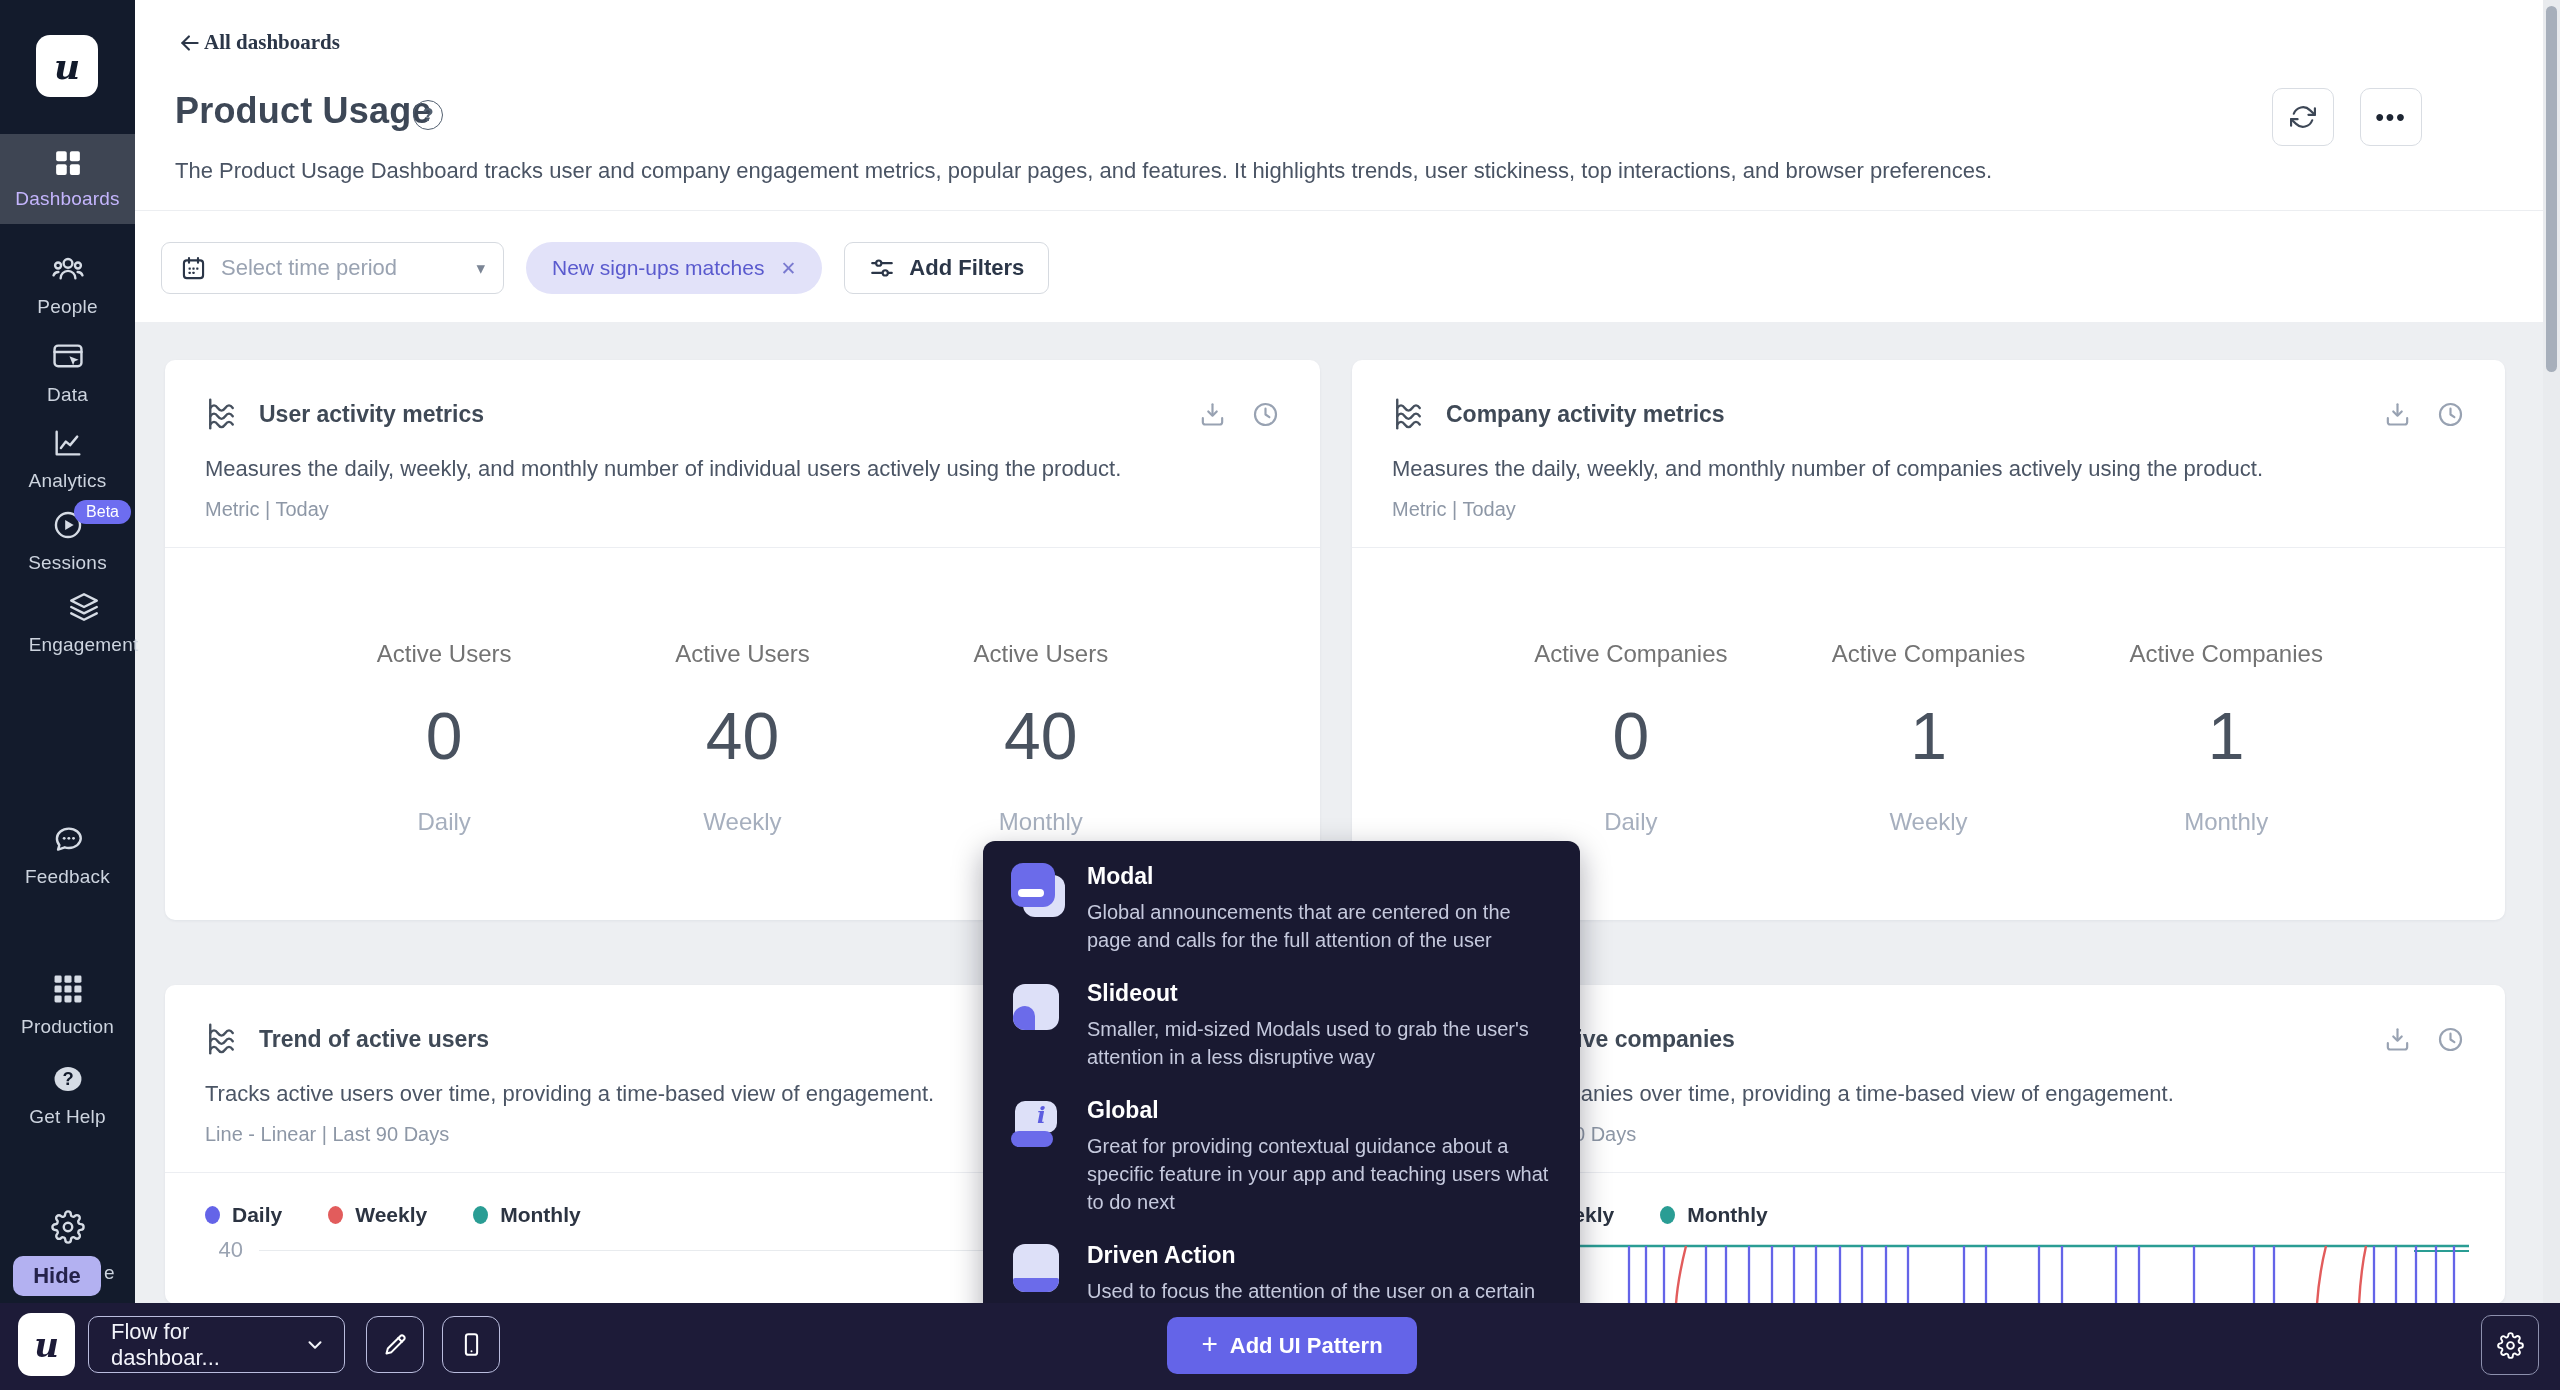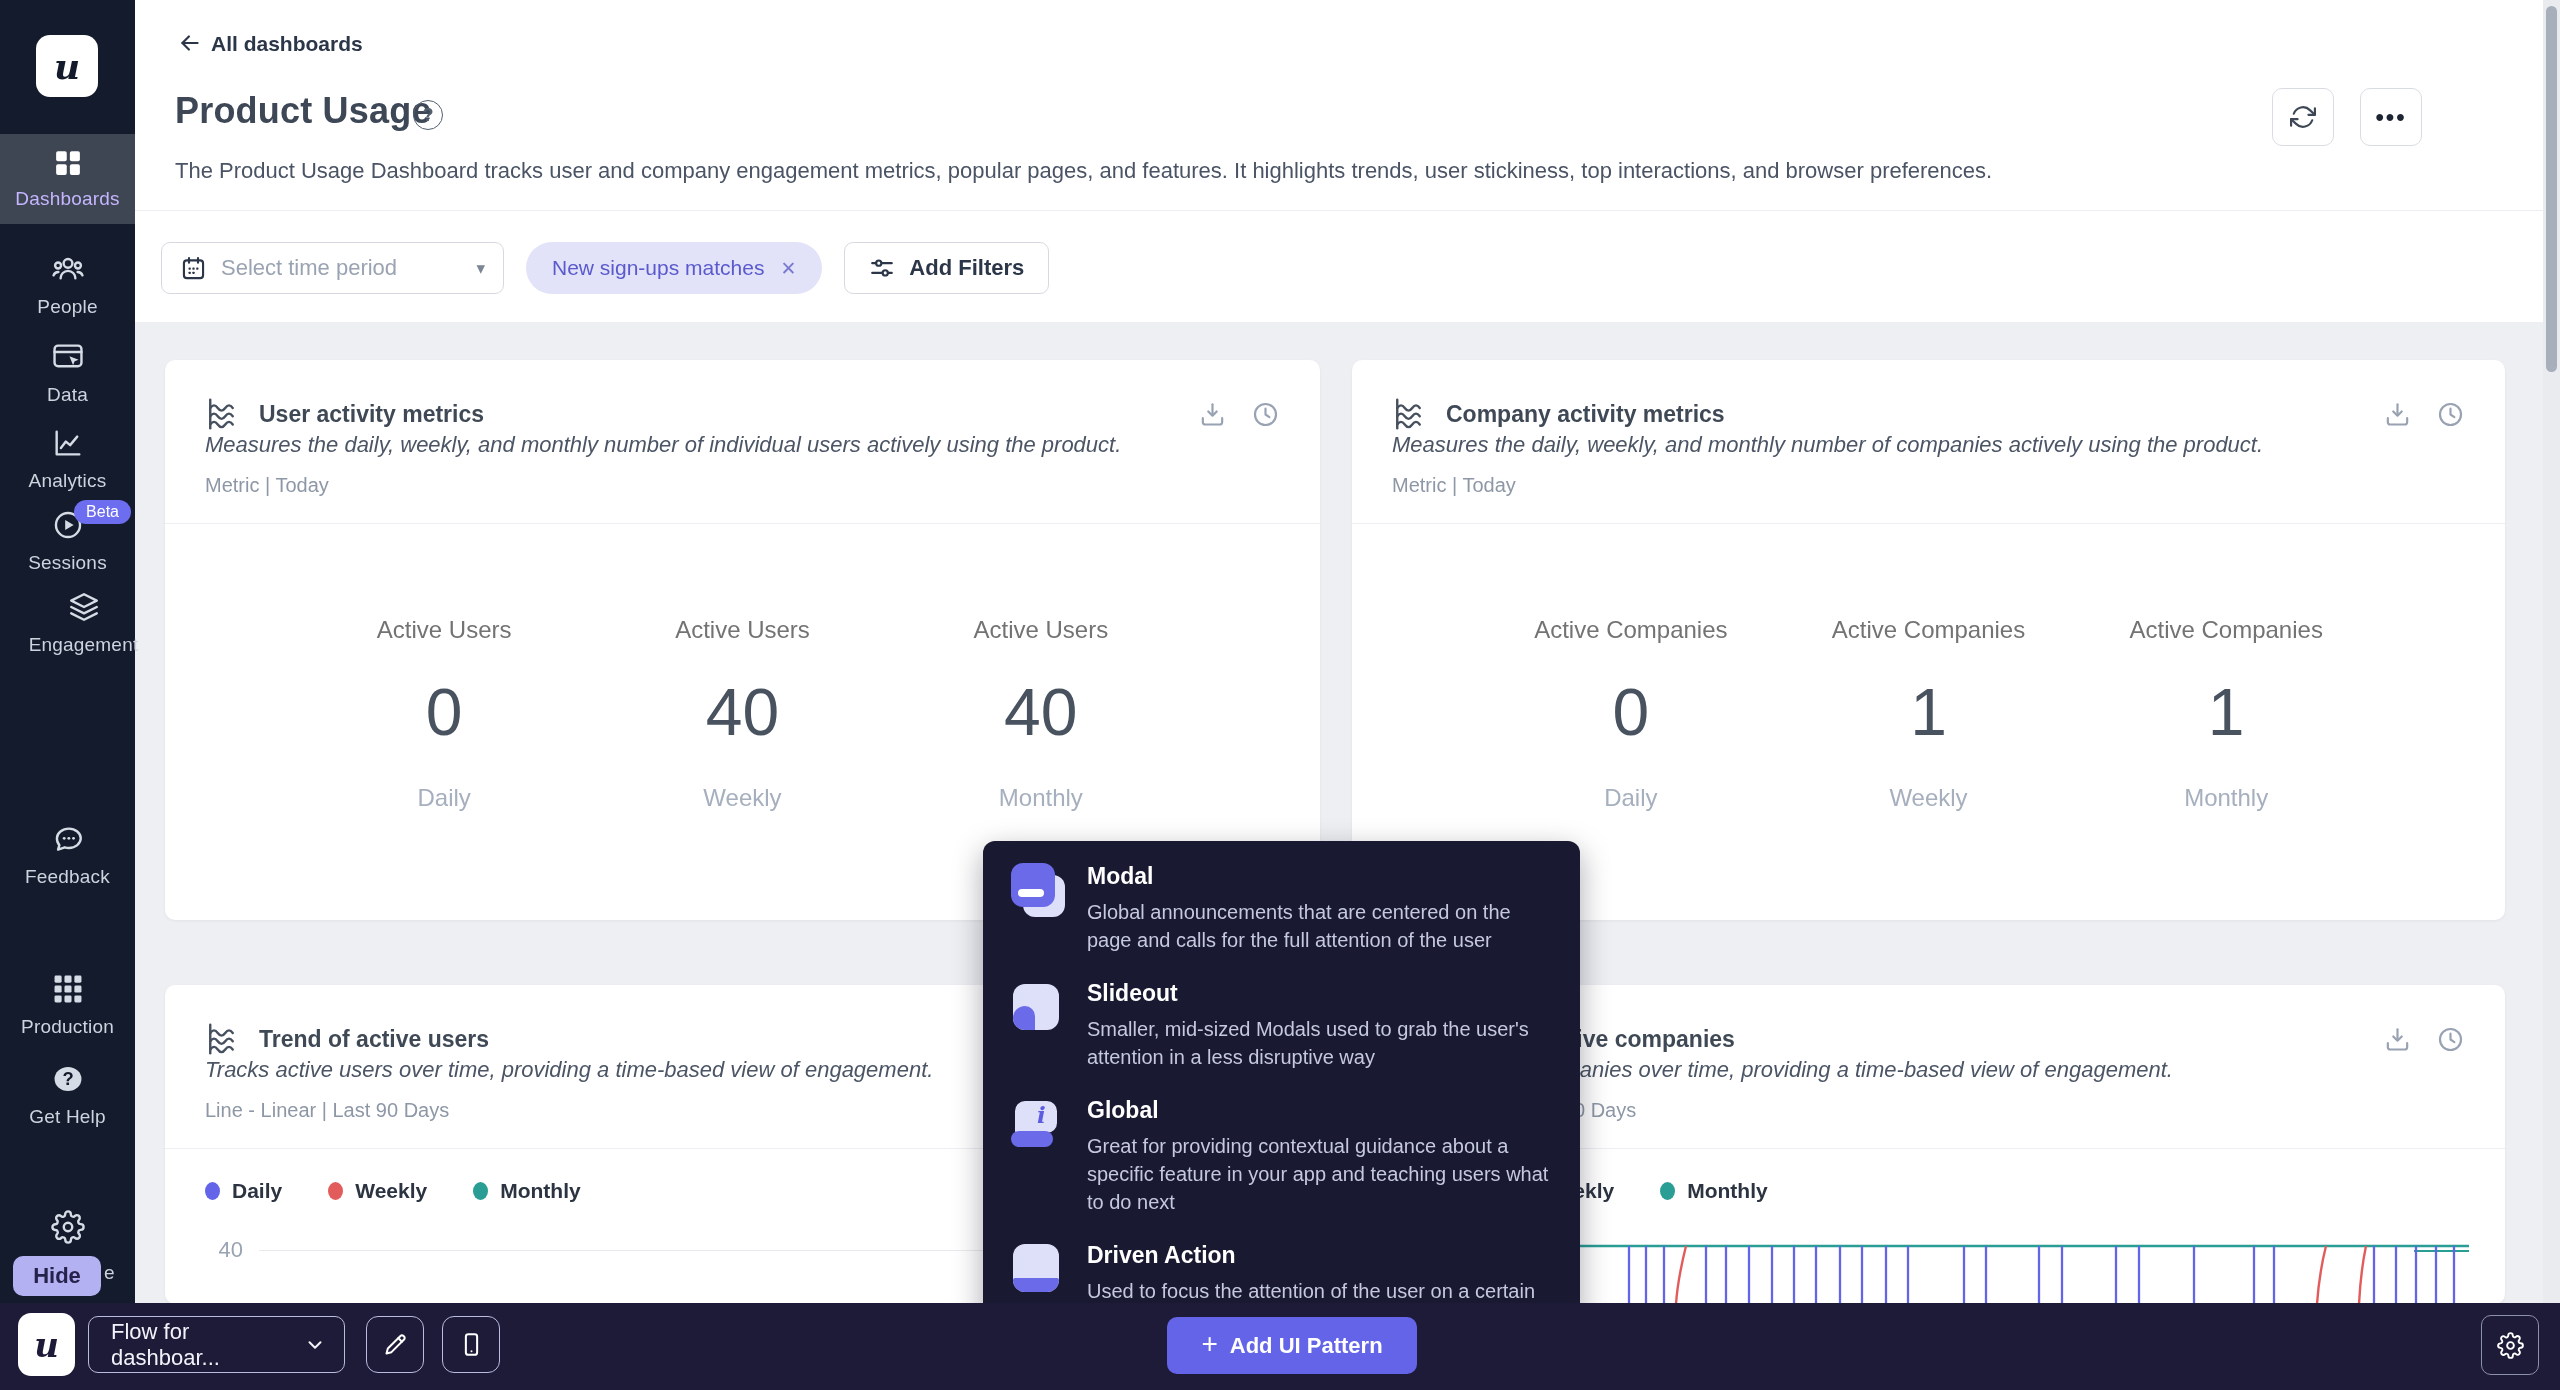--- a/index.html
+++ b/index.html
@@ -18,21 +18,21 @@
   .nav-item svg { width:34px; height:34px; stroke:#d6dce5; stroke-width:1.7; fill:none; stroke-linecap:round; stroke-linejoin:round; }
   .nav-item.active svg { stroke:#ffffff; }
   .nav-label { font-size:19px; letter-spacing:.2px; }
   .badge-beta { position:absolute; top:6px; right:4px; background:#6d6df0; color:#fff; font-size:16px; padding:3px 12px; border-radius:12px; }
   .settings-frag { position:absolute; left:104px; top:1262px; color:#cdd4df; font-size:19px; z-index:3; }
   .hide-btn { position:absolute; left:13px; top:1256px; width:88px; height:40px; background:#b3b1f1; color:#25224b;
               font-size:22px; font-weight:700; border-radius:10px; display:flex; align-items:center; justify-content:center; z-index:7; }
 
   
   .main-header { position:absolute; left:135px; top:0; width:2425px; height:322px; background:#ffffff; }
-  .back-row { position:absolute; left:42px; top:30px; display:flex; align-items:flex-end; gap:8px; cursor:pointer; }
+  .back-row { position:absolute; left:42px; top:30px; display:flex; align-items:flex-start; gap:1px; cursor:pointer;font-family:Liberation Serif, serif; }
   .back-row svg { width:26px; height:26px; stroke:#2b3648; stroke-width:2; fill:none; stroke-linecap:round; stroke-linejoin:round; }
   .back-label { font-size:21px; font-weight:700; color:#2b3648; }
   .page-title { position:absolute; left:40px; top:90px; font-size:36px; font-weight:700; color:#3d4756; letter-spacing:.2px; }
   .help-circle { position:absolute; left:278px; top:100px; width:30px; height:30px; border:1.7px solid #53607000; border-radius:50%;
                  border-color:#536070; color:#536070; display:flex; align-items:center; justify-content:center; font-size:18px; font-weight:700; }
   .page-desc { position:absolute; left:40px; top:158px; font-size:22px; color:#4a5464; }
   .hdr-divider { position:absolute; left:0; top:210px; width:2425px; height:1px; background:#eceef1; }
   .hdr-actions { position:absolute; right:138px; top:88px; display:flex; gap:26px; }
   .icon-btn { width:62px; height:58px; border:1px solid #d9dde3; border-radius:10px; background:#fff; display:flex; align-items:center; justify-content:center; cursor:pointer; }
   .icon-btn svg { width:26px; height:26px; stroke:#3d4756; stroke-width:2; fill:none; stroke-linecap:round; stroke-linejoin:round; }
@@ -57,21 +57,21 @@
   .card1 { left:165px; top:360px; width:1155px; height:560px; }
   .card2 { left:1352px; top:360px; width:1153px; height:560px; }
   .card3 { left:165px; top:985px; width:1155px; height:319px; }
   .card4 { left:1352px; top:985px; width:1153px; height:319px; }
   .card-pad { padding:36px 40px 0 40px; }
   .card-head { display:flex; align-items:center; }
   .card-head .t-icon { width:36px; height:36px; margin-right:18px; stroke:#46505e; stroke-width:1.6; fill:none; stroke-linecap:round; }
   .card-title { font-size:23px; font-weight:700; color:#3f4956; flex:1; }
   .card-head-icons { display:flex; gap:24px; }
   .card-head-icons svg { width:29px; height:29px; stroke:#98a2b2; stroke-width:1.8; fill:none; stroke-linecap:round; stroke-linejoin:round; cursor:pointer; }
-  .card-desc { font-size:22px; color:#4b5565;font-style:italic; }
+  .card-desc { margin-top:24px; font-size:22px; color:#4b5565; }
   .card-meta { margin-top:16px; font-size:20px; color:#8d97a6; }
   .card-divider { margin:26px -40px 0 -40px; border-top:1px solid #eceef2; }
   .metrics-row { display:flex; margin:92px 90px 0 90px; }
   .metric-col { flex:1; text-align:center; }
   .metric-label { font-size:24px; color:#737373; }
   .metric-value { font-size:66px; font-weight:500; color:#49525f; margin-top:30px; }
   .metric-period { font-size:24px; color:#a6afbe; margin-top:34px; }
 
   .legend-row { display:flex; align-items:center; gap:46px; margin-top:30px; }
   .legend-item { display:flex; align-items:center; gap:12px; }

